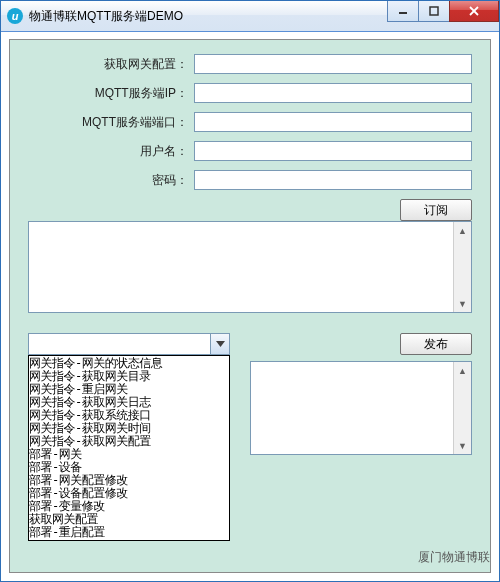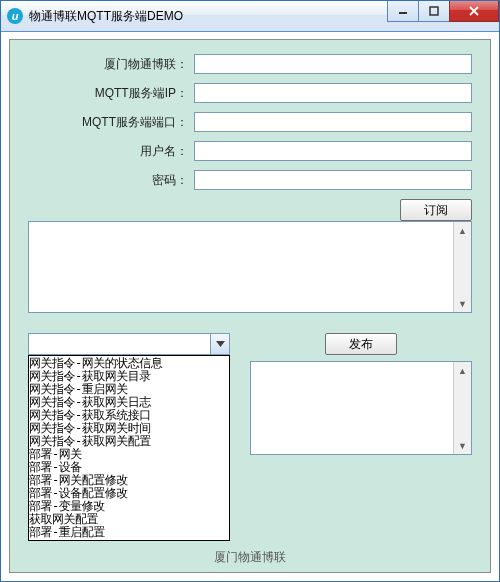--- a/index.html
+++ b/index.html
@@ -21,23 +21,23 @@
   .scrollbar{position:absolute;right:0;top:0;bottom:0;width:17px;background:#f0f0f0;border-left:1px solid #cfcfcf}
   .sb-arrow{height:17px;display:flex;align-items:center;justify-content:center;color:#606060;font-size:9px}
   .section2{margin-top:20px;display:flex;gap:20px;align-items:flex-start}
   .combo-wrap{position:relative;width:202px}
   .combo{display:flex;height:22px;border:1px solid #7a9ab5;background:#fff;box-sizing:border-box}
   .combo input{flex:1;border:none;outline:none;padding:0 4px;font-size:12px}
   .combo-btn{width:18px;background:linear-gradient(#f3f7fc,#cfe0f3);border-left:1px solid #7a9ab5;display:flex;align-items:center;justify-content:center}
   .dropdown{position:absolute;left:0;top:22px;width:200px;border:1px solid #000;background:#fff;z-index:50;font-family:"SimSun","NSimSun",monospace;font-size:12px;line-height:13px;padding:1px 0}
   .dropdown div{white-space:nowrap;cursor:pointer;letter-spacing:-0.5px}
   .right-col{flex:1;display:flex;flex-direction:column}
-  .pub-row{display:flex;justify-content:center;margin-bottom:6px}
+  .pub-row{display:flex;justify-content:flex-end;margin-bottom:6px}
   .small-text{position:relative;height:92px;border:1px solid #7a9ab5;background:#fff}
-  .footer{position:absolute;left:0;right:0;bottom:6px;text-align:center;color:#555;font-size:12px}
+  .footer{position:absolute;left:0;right:0;bottom:6px;text-align:right;color:#555;font-size:12px}
 </style>
 </head>
 <body>
 
 <div class="window">
 
   <div class="titlebar">
     <div class="app-icon">u</div>
     <div class="title">物通博联MQTT服务端DEMO</div>
     <div class="win-btns">
@@ -56,21 +56,21 @@
             <line x1="2" y1="1" x2="10" y2="9" stroke="#fff" stroke-width="1.8"></line>
             <line x1="10" y1="1" x2="2" y2="9" stroke="#fff" stroke-width="1.8"></line>
           </svg>
       </div>
     </div>
   </div>
 
   <div class="client">
 
     <div class="form-row">
-      <div class="form-label">厦门物通博联：</div>
+      <div class="form-label">获取网关配置：</div>
       <input class="txt" value="" style="">
     </div>
     <div class="form-row">
       <div class="form-label">MQTT服务端IP：</div>
       <input class="txt" value="" style="">
     </div>
     <div class="form-row">
       <div class="form-label">MQTT服务端端口：</div>
       <input class="txt" value="" style="">
     </div>

